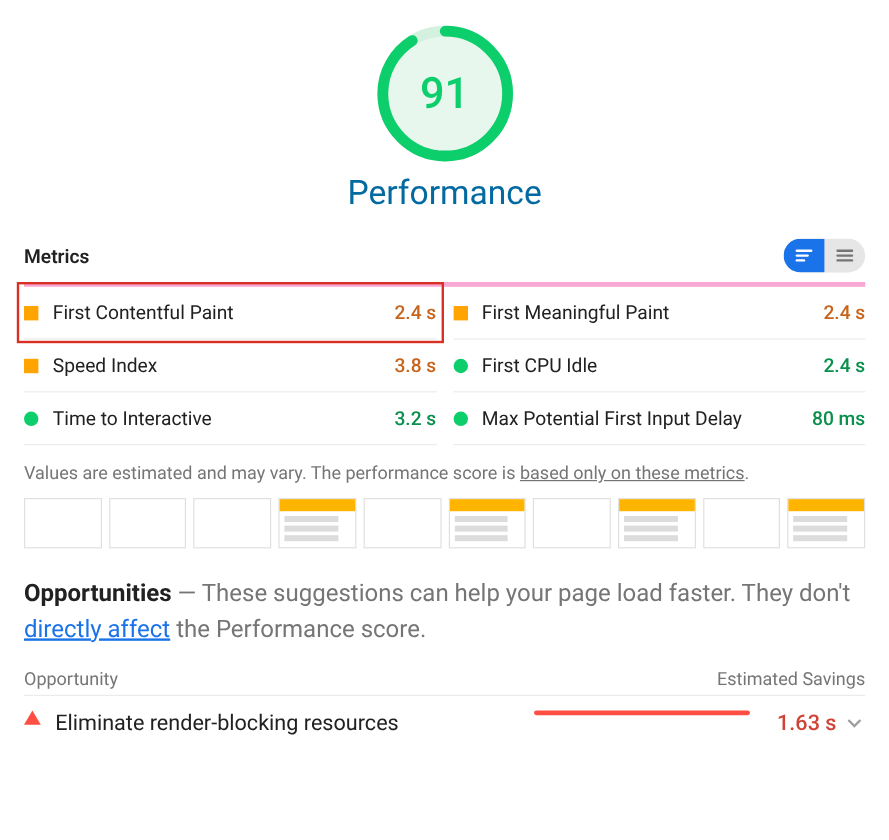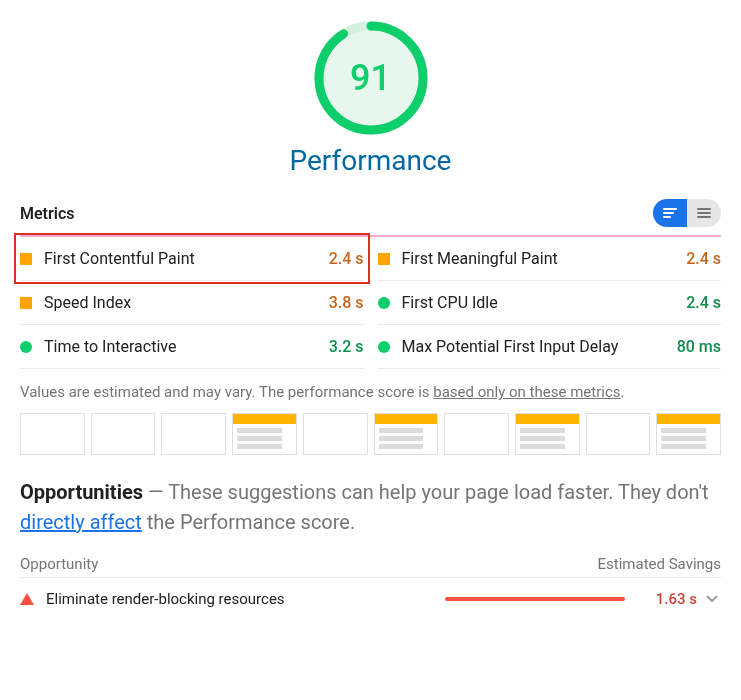--- a/index.html
+++ b/index.html
@@ -22,21 +22,21 @@
   .section-row { display:flex; align-items:center; justify-content:space-between; margin-top:22px; }
   .section-label { font-weight:600; font-size:16px; color:#212121; }
   .toggle-group { display:flex; background:#e6e6e6; border-radius:16px; overflow:hidden; height:28px; }
   .toggle-btn {
     width:34px; display:flex; align-items:center; justify-content:center; cursor:pointer;
   }
   .toggle-btn.active { background:#1a73e8; }
   .toggle-btn svg line { stroke-linecap:round; }
   .metrics-grid {
     display:grid; grid-template-columns: 1fr 1fr; column-gap:14px;
-    margin-top:8px; border-top:2px solid #f9a8d4;
+    margin-top:8px; border-top:4px solid #f9a8d4;
   }
   .metric-row {
     display:flex; align-items:center; padding:12px 0;
     border-bottom:1px solid #ebebeb; font-size:16px; position:relative;
   }
   .metric-icon { width:12px; height:12px; flex:0 0 12px; margin-right:12px; }
   .sq-orange { background:#ffa400; }
   .circ-green { background:#0cce6b; border-radius:50%; }
   .metric-name { flex:1 1 auto; color:#212121; }
   .metric-val { font-weight:500; }
@@ -58,22 +58,22 @@
   }
   .film-frame.populated::after {
     content:""; position:absolute; top:14px; left:4px; right:14px; height:5px; background:#dcdcdc;
     box-shadow: 0 8px 0 #dcdcdc, 0 16px 0 #dcdcdc;
   }
   .opps-intro { margin-top:22px; color:#212121; font-size:20px; line-height:1.5; }
   .opps-intro .grey { color:#757575; }
   .opps-intro a { color:#1a73e8; }
   .opps-header { display:flex; justify-content:space-between; color:#757575; margin:18px 0 4px 0; font-size:15px; }
   .opp-row {
-    display:flex; align-items:center; padding:12px 0;
-    border-top:1px solid #ebebeb; font-size:15px;
+    display:flex; padding:12px 0;
+    border-top:1px solid #ebebeb; font-size:18px;
   }
   .tri-red {
     width:0; height:0; border-left:7px solid transparent; border-right:7px solid transparent;
     border-bottom:12px solid #ff4e42; margin-right:12px; flex:0 0 auto;
   }
   .sq-orange-sm { width:12px; height:12px; background:#ffa400; margin-right:12px; flex:0 0 auto; }
   .opp-name { flex:1 1 auto; }
   .opp-bar-wrap { width:180px; height:4px; position:relative; margin-right:14px; }
   .opp-bar { position:absolute; right:0; height:4px; border-radius:2px; }
   .bar-red { background:#ff4e42; }

